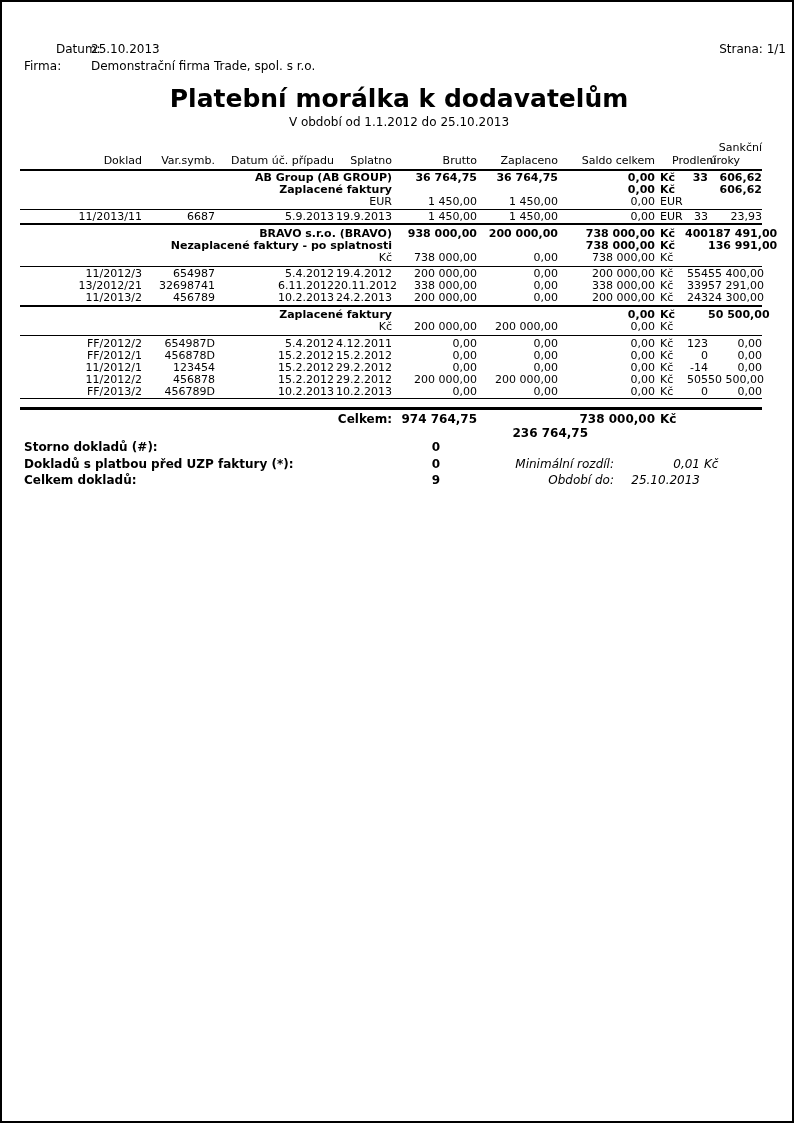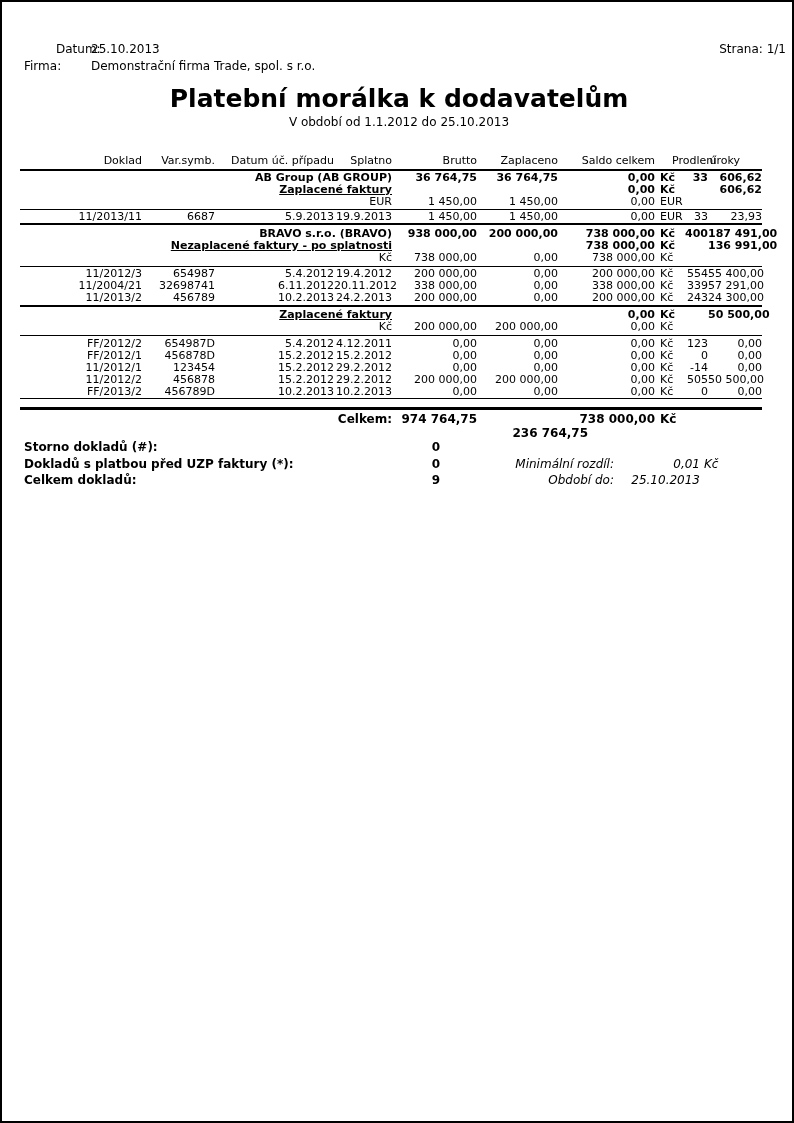--- a/index.html
+++ b/index.html
@@ -26,21 +26,21 @@
   .wDt{width:119px;}
   .wS{width:58px;}
   .wL{width:372px;}
   .wB{width:85px;}
   .wZ{width:81px;}
   .wSa{width:97px;padding-left:12px;}
   .wC{width:27px;padding-left:5px;}
   .wP{width:26px;}
   .wU{width:54px;}
   .trow.group .wL{padding-left:4px;}
-  .trow.subgroup .wL{padding-left:12px;text-decoration:underline;}
+  .trow.subgroup .wL{padding-left:12px;}
   .trow.currency .wL{padding-left:20px;}
   .trow.group,.trow.subgroup{font-weight:bold;}
   .trow.totals{font-size:12px;line-height:13px;height:14px;font-weight:bold;}
   .sumline{position:absolute;left:0;width:794px;height:15px;}
   .sum-label{position:absolute;left:22px;font-size:12px;line-height:13px;font-weight:bold;white-space:nowrap;}
   .sum-value{position:absolute;left:380px;width:58px;text-align:right;font-size:12px;line-height:13px;font-weight:bold;}
   .sum-note-label{position:absolute;left:460px;width:152px;text-align:right;font-size:12px;line-height:13px;font-style:italic;white-space:nowrap;}
   .sum-note-value{position:absolute;left:614px;width:84px;text-align:right;font-size:12px;line-height:13px;font-style:italic;}
   .sum-note-cur{position:absolute;left:702px;font-size:12px;line-height:13px;font-style:italic;}
 </style>
@@ -51,20 +51,21 @@
 
   <div class="abs f12" style="top:40px;left:22px;margin-left:32px;">Datum:</div>
   <div class="abs f12" style="top:40px;left:89px;">25.10.2013</div>
   <div class="abs f12" style="top:57px;left:22px;">Firma:</div>
   <div class="abs f12" style="top:57px;left:89px;">Demonstrační firma Trade, spol. s r.o.</div>
   <div class="abs f12 right" style="top:40px;left:612px;width:172px;">Strana: 1/1</div>
 
   <div class="abs title center" style="top:84px;left:0;width:794px;">Platební morálka k dodavatelům</div>
   <div class="abs f12 center" style="top:113px;left:0;width:794px;">V období od 1.1.2012 do 25.10.2013</div>
 
+  <div class="abs f11 right" style="top:140px;left:18px;width:742px;">Sankční</div>
   <div class="trow" style="top:153px;">
     <div class="cell left wD">Doklad</div>
     <div class="cell left wV">Var.symb.</div>
     <div class="cell left wDt" style="padding-left:1px;">Datum úč. případu</div>
     <div class="cell left wS" style="padding-left:8px;">Splatno</div>
     <div class="cell right wB">Brutto</div>
     <div class="cell right wZ">Zaplaceno</div>
     <div class="cell right wSa">Saldo celkem</div>
     <div class="cell right" style="width:31px;"><span style="position:relative;left:17px;">Prodlení</span></div>
     <div class="cell right wU">úroky</div>
@@ -152,21 +153,21 @@
         <div class="cell right wDt">5.4.2012</div>
         <div class="cell right wS">19.4.2012</div>
         <div class="cell right wB">200 000,00</div>
         <div class="cell right wZ">0,00</div>
         <div class="cell right wSa">200 000,00</div>
         <div class="cell wC">Kč</div>
         <div class="cell right wP">554</div>
         <div class="cell right wU">55 400,00</div>
       </div>
       <div class="trow detail" style="top: 278px;">
-        <div class="cell left wD">11/2004/21</div>
+        <div class="cell left wD">13/2012/21</div>
         <div class="cell left wV">32698741</div>
         <div class="cell right wDt">6.11.2012</div>
         <div class="cell right wS">20.11.2012</div>
         <div class="cell right wB">338 000,00</div>
         <div class="cell right wZ">0,00</div>
         <div class="cell right wSa">338 000,00</div>
         <div class="cell wC">Kč</div>
         <div class="cell right wP">339</div>
         <div class="cell right wU">57 291,00</div>
       </div>

